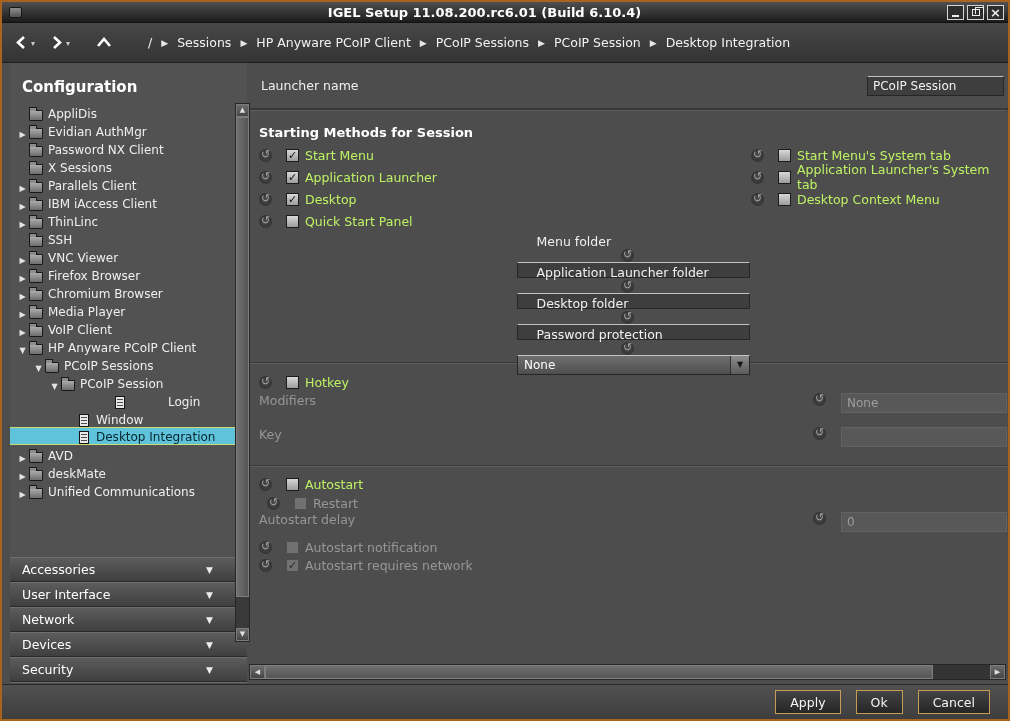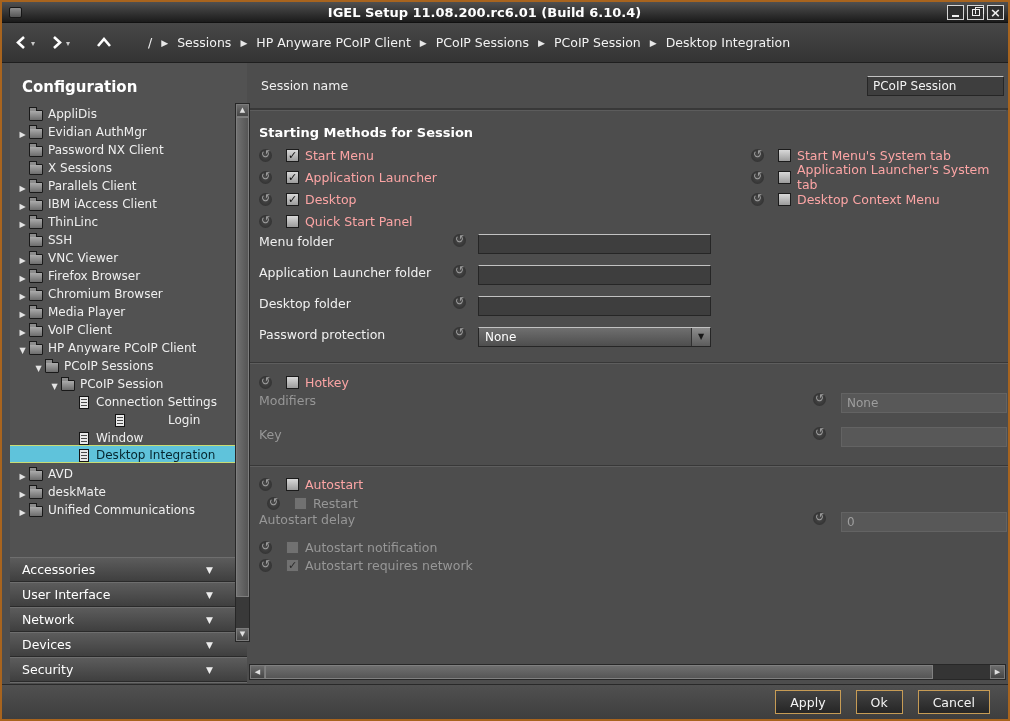--- a/index.html
+++ b/index.html
@@ -79,31 +79,31 @@
     color:#f2f2f2; font-size:12px; padding:0 5px; height:20px; font-family:inherit; }
   .dinput { background:#585858; border:1px solid #636363; color:#9e9e9e; }
 
   #sm-heading { margin:15px 0 0 12px; font-size:13px; font-weight:bold; color:#fff; height:16px; }
   #sm-grid { position:relative; margin-top:3px; }
   #sm-right { position:absolute; left:492px; top:0; }
 
   .cb-row { display:flex; align-items:center; height:22px; padding-left:12px; }
   .cb-row .reset { margin-right:14px; }
   .cb-row .cb { margin-right:6px; }
-  .cb-label { color:#fca5a5; font-size:12.5px; }
+  .cb-label { color:#bef264; font-size:12.5px; }
   .cb-label.dim { color:#979797; }
 
   .reset { flex:none; width:13px; height:13px; border-radius:50%; background:radial-gradient(#4a4a4a,#2a2a2a);
     color:#a0a0a0; font-size:11px; line-height:12px; text-align:center; }
   .cb { flex:none; width:13px; height:13px; background:linear-gradient(#d8d8d8,#9c9c9c); border:1px solid #1b1b1b;
     color:#111; font-size:11px; font-weight:bold; line-height:11px; text-align:center; }
   .cb.dim { background:#8a8a8a; border-color:#505050; opacity:.6; }
 
   #sm-fields { margin-top:2px; }
-  .field-row { display:flex; height:31px; padding-left:12px; }
+  .field-row { display:flex; align-items:center; height:31px; padding-left:12px;flex-direction:column; }
   .field-label { width:194px; color:#f0f0f0; font-size:12.5px; }
   .field-row .reset { margin-right:12px; }
   .field-input { width:233px; }
   .combo { width:233px; height:20px; display:flex; background:linear-gradient(#6f6f6f,#4e4e4e);
     border:1px solid #262626; border-top-color:#c2c2c2; }
   .combo-text { flex:1; color:#fff; font-size:12px; line-height:18px; padding-left:6px; }
   .combo-btn { width:19px; border-left:1px solid #303030; background:linear-gradient(#8c8c8c,#5c5c5c);
     text-align:center; font-size:8px; line-height:18px; color:#161616; }
 
   .divider { height:1px; background:#383838; box-shadow:0 1px 0 #5e5e5e; margin-top:4px; }
@@ -265,25 +265,20 @@
         <div class="tree-row" style="padding-left: 22px;">
           <span class="expander">▼</span>
           <span class="icon-folder"></span>
           <span class="tree-label">PCoIP Sessions</span>
         </div>
         <div class="tree-row" style="padding-left: 38px;">
           <span class="expander">▼</span>
           <span class="icon-folder"></span>
           <span class="tree-label">PCoIP Session</span>
         </div>
-        <div class="tree-row" style="padding-left: 54px;">
-          <span class="expander"></span>
-          <span class="icon-doc"></span>
-          <span class="tree-label">Connection Settings</span>
-        </div>
         <div class="tree-row" style="padding-left: 54px; gap: 36px;">
           <span class="expander"></span>
           <span class="icon-doc"></span>
           <span class="tree-label">Login</span>
         </div>
         <div class="tree-row" style="padding-left: 54px;">
           <span class="expander"></span>
           <span class="icon-doc"></span>
           <span class="tree-label">Window</span>
         </div>
@@ -336,21 +331,21 @@
     </div>
     <div id="tree-scrollbar">
       <span class="sb-btn" id="sb-up">▲</span>
       <span id="sb-thumb"></span>
       <span class="sb-btn" id="sb-down">▼</span>
     </div>
   </div>
 
   <div id="main">
     <div id="session-row">
-      <span id="session-label">Session name</span>
+      <span id="session-label">Launcher name</span>
       <input id="session-input" class="tinput" value="PCoIP Session" style="">
     </div>
 
     <div id="sm-heading">Starting Methods for Session</div>
 
     <div id="sm-grid">
       <div id="sm-left">
           <div class="cb-row">
             <span class="reset">↺</span>
             <span class="cb checked">✓</span>

